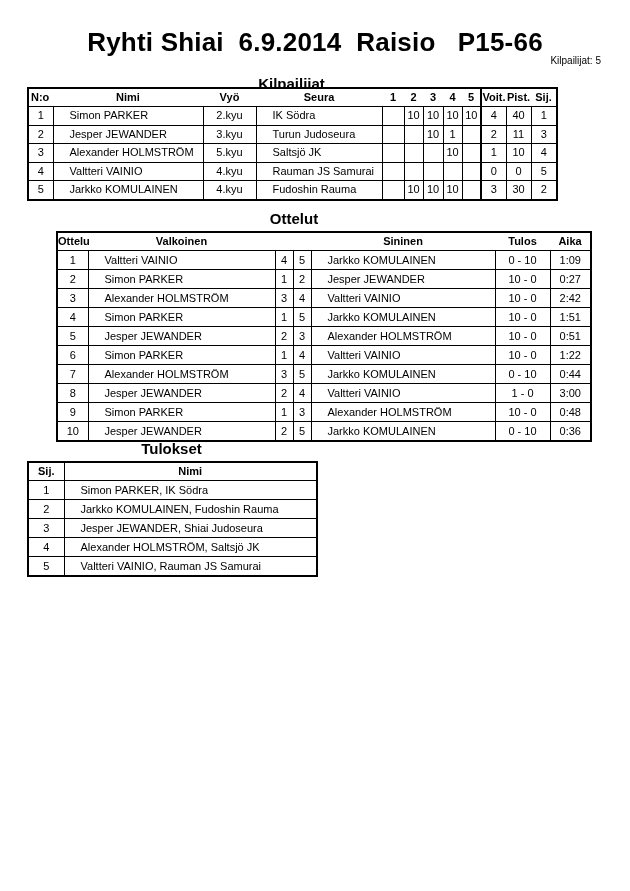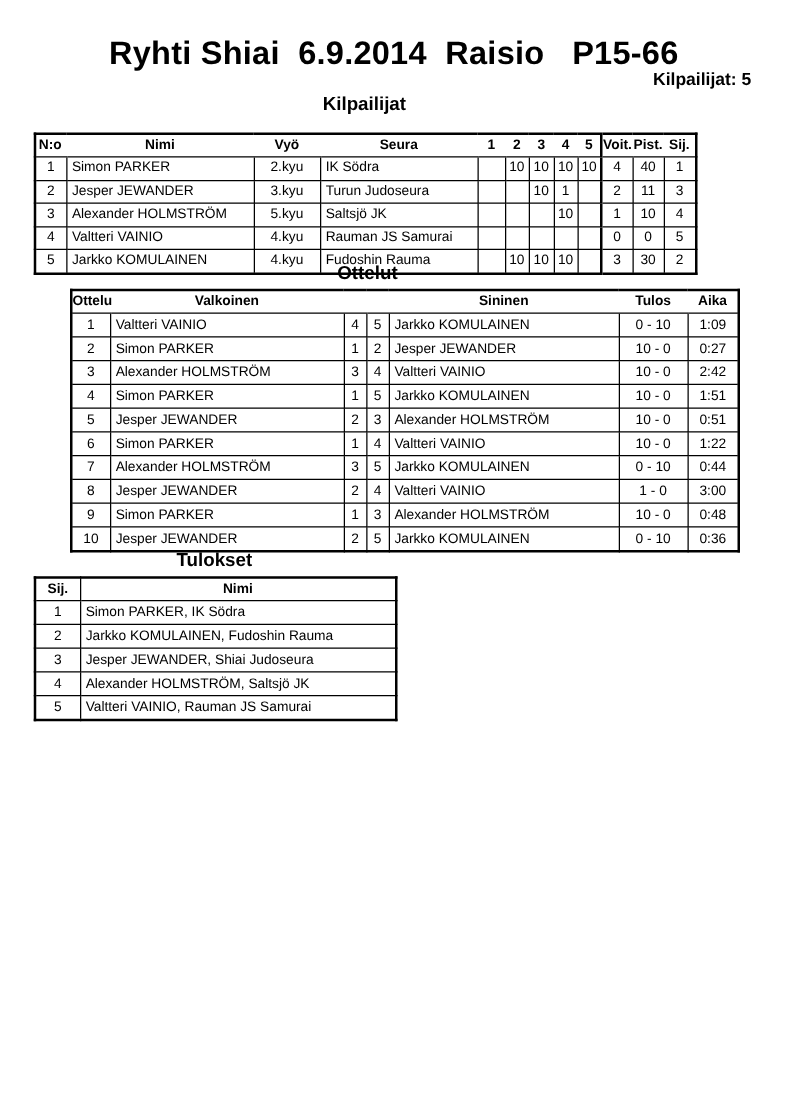--- a/index.html
+++ b/index.html
@@ -12,58 +12,58 @@
     position: relative;
     overflow: hidden;
   }
   .title {
     position: absolute; top: 27px; left: 0; width: 630px;
     text-align: center; font-size: 26px; font-weight: bold;
     white-space: pre; letter-spacing: 0.2px;
   }
   .note {
     position: absolute; top: 55px; right: 29px;
-    font-size: 14px; font-weight: bold;
+    font-size: 10px; font-weight: normal;
   }
   .sec-heading {
     position: absolute; font-size: 15px; font-weight: bold;
     text-align: center; white-space: nowrap;
   }
   #h-kilpailijat { top: 63px; left: 27px; width: 529px; margin-top: 12px; }
   #h-ottelut    { top: 210px; left: 27px; width: 534px; }
   #h-tulokset   { top: 440px; left: 27px; width: 289px; }
 
   table {
     position: absolute;
     border-collapse: collapse;
     table-layout: fixed;
     border: 2px solid #000;
     background: #fff;
   }
-  #t-competitors { top: 87px;  left: 27px; width: 529px; margin-top: 19px; }
+  #t-competitors { top: 87px;  left: 27px; width: 529px; }
   #t-matches     { top: 231px; left: 27px; width: 534px; margin-left: 29px; }
   #t-results     { top: 461px; left: 27px; width: 289px; }
 
   th {
     font-size: 11px; font-weight: bold; padding: 0;
     border: none; border-bottom: 1px solid #000;
     height: 17px; line-height: 17px;
     text-align: center; vertical-align: middle;
     white-space: nowrap; overflow: visible;
   }
   td {
     font-size: 11px; padding: 0;
     border: 1px solid #000;
     height: 17.5px; line-height: 17.5px;
     text-align: center; vertical-align: middle;
     white-space: nowrap; overflow: hidden;
   }
   #t-matches td, #t-results td { height: 18px; line-height: 18px; }
 
-  td.al { text-align: left; padding-left: 4px; }
+  td.al { text-align: left; padding-left: 16px; }
   th.h-no { text-align: left; padding-left: 2px; }
   .thick-left { border-left: 2px solid #000 !important; }
   th.div-left { border-left: 1px solid #000; }
 </style>
 </head>
 <body>
 
 <div class="title">Ryhti Shiai  6.9.2014  Raisio   P15-66</div>
 <div class="note">Kilpailijat: 5</div>
 

